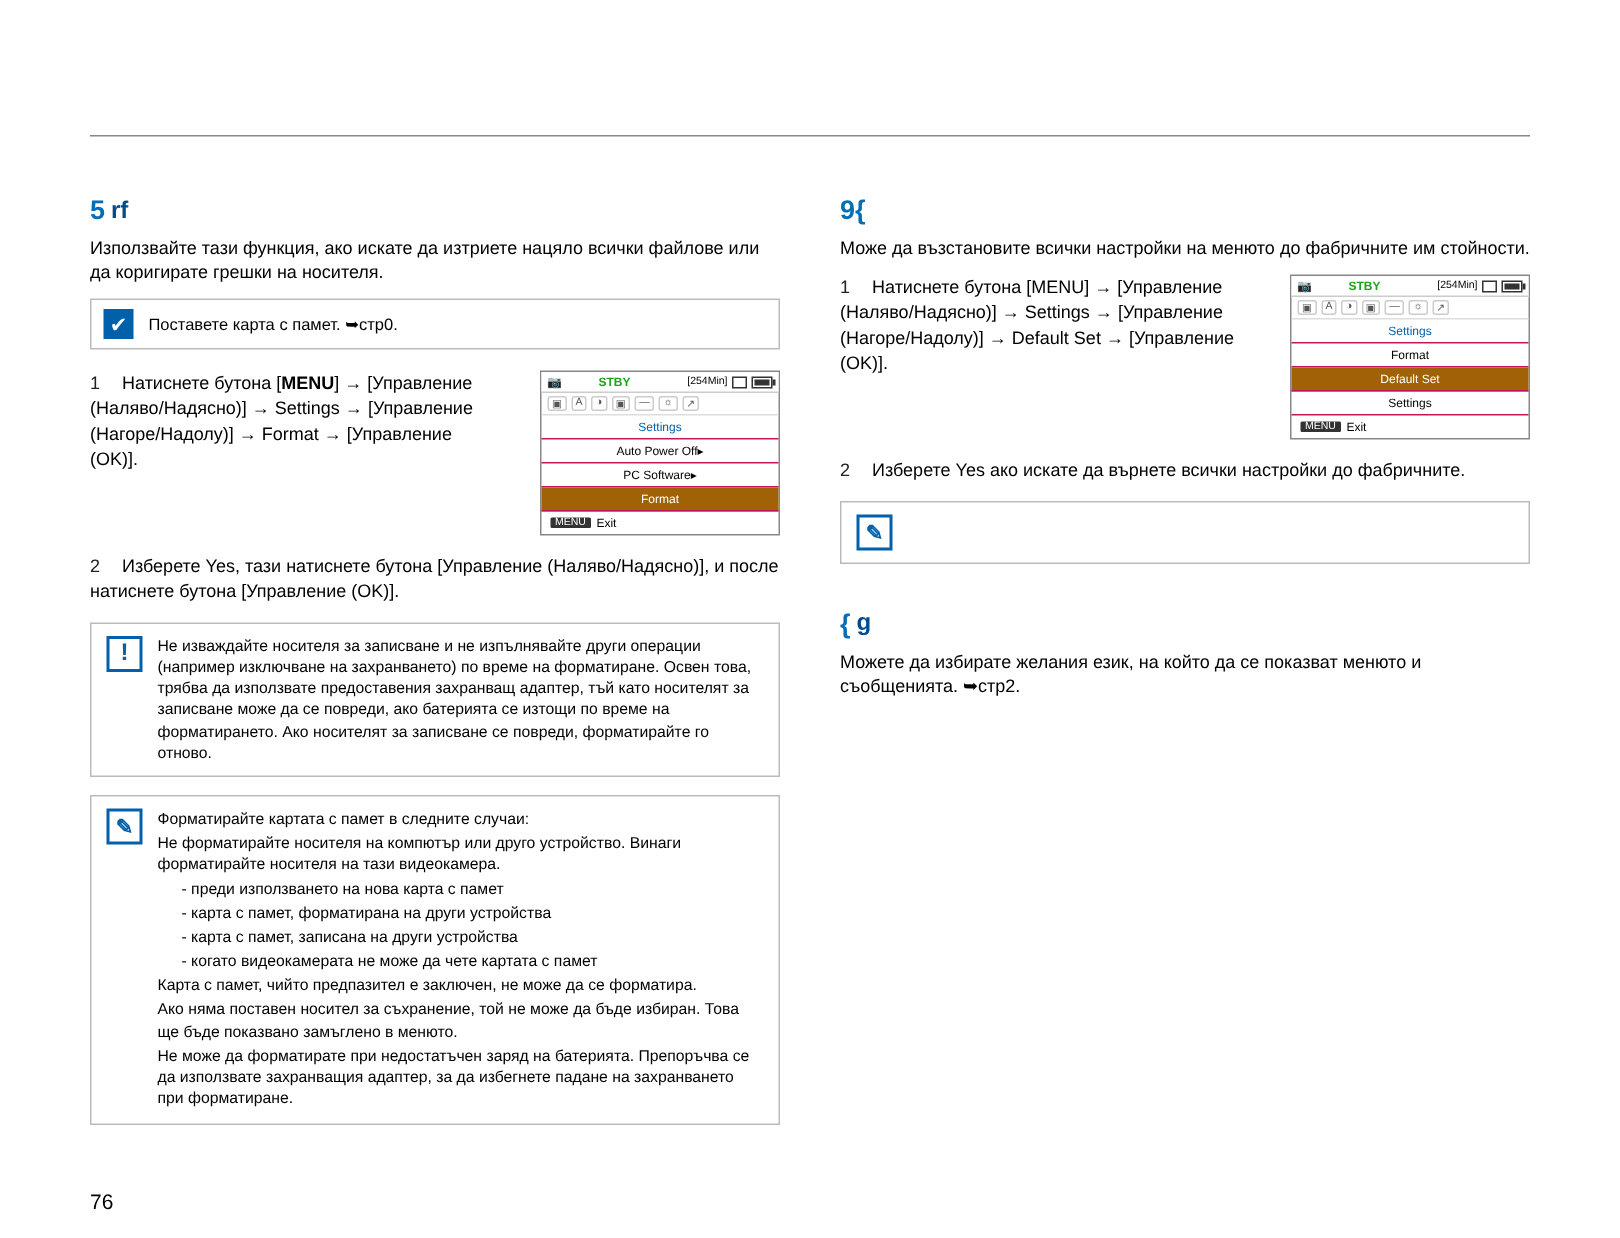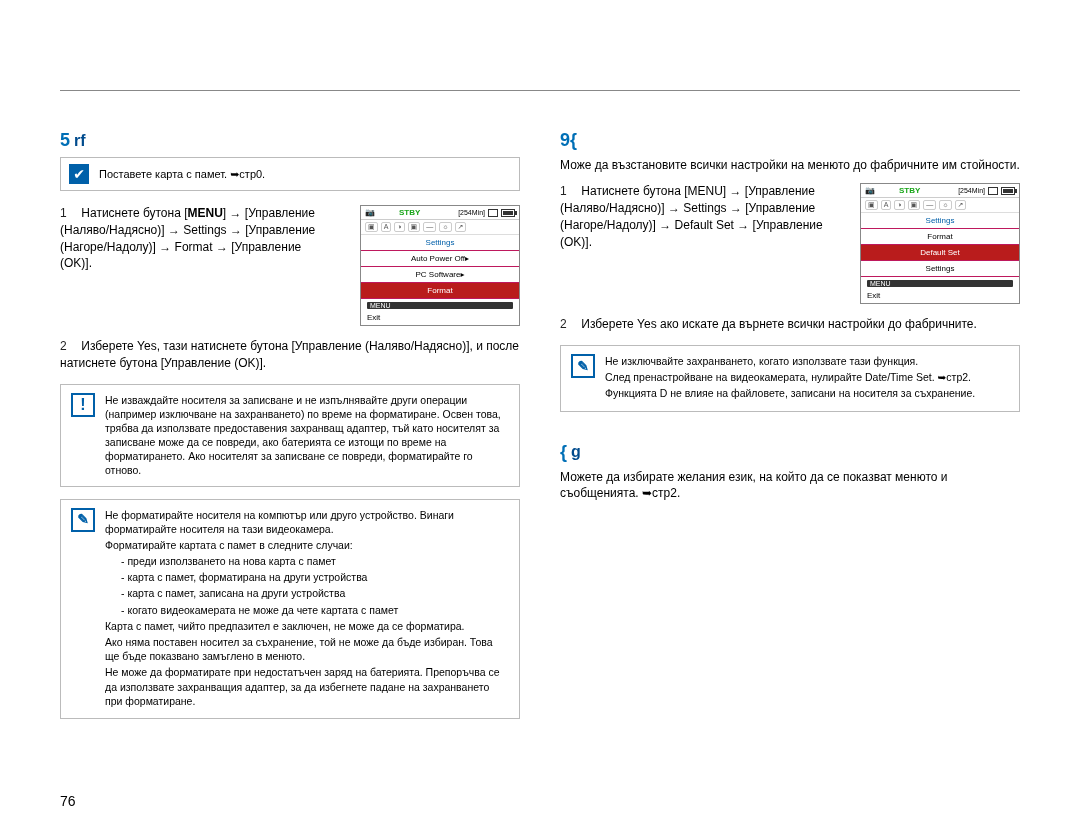--- a/index.html
+++ b/index.html
@@ -117,29 +117,29 @@
   .screenshot .menu-item {
     padding: 3px 6px;
     display: flex;
     justify-content: center;
     align-items: center;
     border-bottom: 1px solid #be185d;
     font-size: 8px;
   }
   .screenshot .menu-item.blue-text { color: #005fa9; }
   .screenshot .menu-item.highlight {
-    background: #b91c1c;
+    background: #a16207;
     color: #fff;
   }
   .screenshot .exit {
     padding: 3px 6px;
     font-size: 8px;
     display: flex;
+    align-items: center;
     gap: 4px;
-    flex-direction: column;
   }
   .screenshot .menu-badge {
     background: #333;
     color: #fff;
     font-size: 7px;
     padding: 0 3px;
     border-radius: 1px;
   }
   .batt {
     display: inline-block;
@@ -228,20 +228,21 @@
 
 <div class="columns">
 
   <div class="col">
 
     <div class="block-title">
       <span class="accent">5</span>
       <span>rf</span>
     </div>
 
+    <div class="intro">Използвайте тази функция, ако искате да изтриете нацяло всички файлове или да коригирате грешки на носителя.</div>
 
     <div class="cardbox">
       <div class="icon-check">✔</div>
       <div>Поставете карта с памет. ➥стр0.</div>
     </div>
 
     <div class="step-row">
       <div class="step-text">
         <span class="step-num">1</span>
         <span>Натиснете бутона [</span><span class="bold">MENU</span><span>] → [Управление (Наляво/Надясно)] → Settings → [Управление (Нагоре/Надолу)] → Format → [Управление (OK)].</span>
@@ -298,22 +299,22 @@
     </div>
 
     <div class="note-box">
       <div class="icon-warn">!</div>
       <div>Не изваждайте носителя за записване и не изпълнявайте други операции (например изключване на захранването) по време на форматиране. Освен това, трябва да използвате предоставения захранващ адаптер, тъй като носителят за записване може да се повреди, ако батерията се изтощи по време на форматирането. Ако носителят за записване се повреди, форматирайте го отново.</div>
     </div>
 
     <div class="note-box">
       <div class="icon-info">✎</div>
       <ul class="note-list">
+        <li>Форматирайте картата с памет в следните случаи:</li>
         <li>Не форматирайте носителя на компютър или друго устройство. Винаги форматирайте носителя на тази видеокамера.</li>
-        <li>Форматирайте картата с памет в следните случаи:</li>
         <li class="sub">- преди използването на нова карта с памет</li>
         <li class="sub">- карта с памет, форматирана на други устройства</li>
         <li class="sub">- карта с памет, записана на други устройства</li>
         <li class="sub">- когато видеокамерата не може да чете картата с памет</li>
         <li>Карта с памет, чийто предпазител е заключен, не може да се форматира.</li>
         <li>Ако няма поставен носител за съхранение, той не може да бъде избиран. Това ще бъде показвано замъглено в менюто.</li>
         <li>Не може да форматирате при недостатъчен заряд на батерията. Препоръчва се да използвате захранващия адаптер, за да избегнете падане на захранването при форматиране.</li>
       </ul>
     </div>
 
@@ -376,25 +377,20 @@
 
       <div class="step-row">
         <div class="step-text">
           <span class="step-num">2</span>
           <span>Изберете Yes ако искате да върнете всички настройки до фабричните.</span>
         </div>
       </div>
 
       <div class="note-box">
         <div class="icon-info">✎</div>
-        <ul class="note-list">
-          <li>Не изключвайте захранването, когато използвате тази функция.</li>
-          <li>След пренастройване на видеокамерата, нулирайте Date/Time Set. ➥стр2.</li>
-          <li>Функцията D           не влияе на файловете, записани на носителя за съхранение.</li>
-        </ul>
       </div>
     </div>
 
     <div class="section">
       <div class="block-title">
         <span class="accent">{</span>
         <span>g</span>
       </div>
       <div class="intro">Можете да избирате желания език, на който да се показват менюто и съобщенията. ➥стр2.</div>
     </div>

